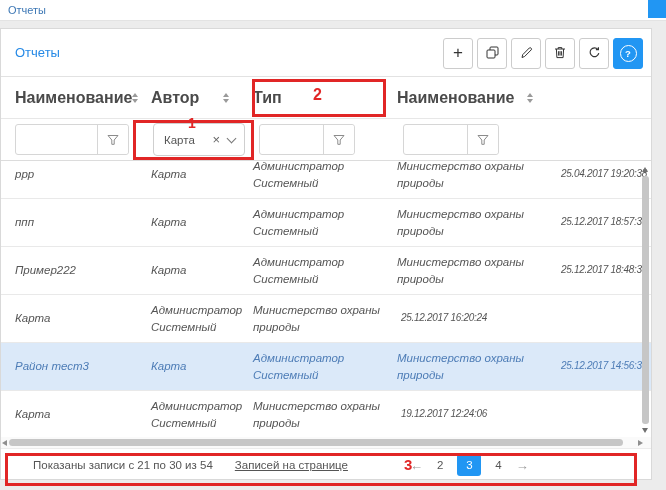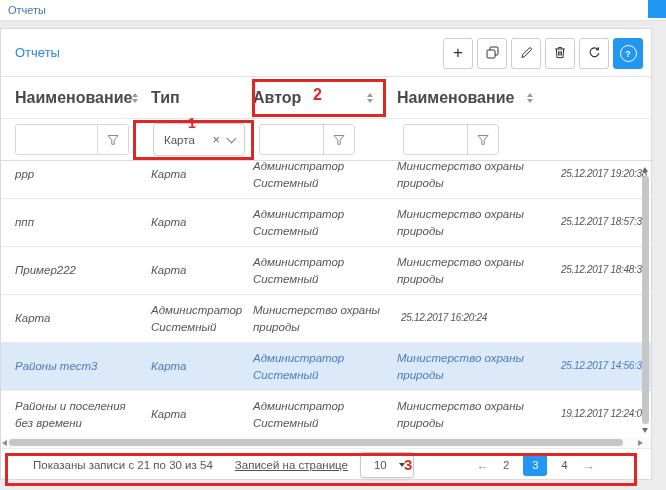--- a/index.html
+++ b/index.html
@@ -134,29 +134,29 @@
     </div>
 
     <div class="thead t-grid">
         <div class="hc c1">
           <span class="hlab">Наименование</span>
           <span class="sort">
             <i class="tri up"></i>
             <i class="tri dn"></i>
           </span>
         </div>
-        <div class="hc c2">
-          <span class="hlab">Тип</span>
-        </div>
         <div class="hc c3">
           <span class="hlab">Автор</span>
           <span class="sort">
             <i class="tri up"></i>
             <i class="tri dn"></i>
           </span>
+        </div>
+        <div class="hc c2">
+          <span class="hlab">Тип</span>
         </div>
         <div class="hc c4">
           <span class="hlab">Наименование</span>
           <span class="sort">
             <i class="tri up"></i>
             <i class="tri dn"></i>
           </span>
         </div>
       </div>
     <div class="tfilter t-grid">
@@ -200,21 +200,21 @@
         <div class="fc c5"></div>
       </div>
 
     <div class="tbody">
       <div class="tbody-inner">
           <div class="trow t-grid">
             <div class="cell c1">ppp</div>
             <div class="cell c2">Карта</div>
             <div class="cell c3">Администратор Системный</div>
             <div class="cell c4">Министерство охраны природы</div>
-            <div class="cell c5">25.12.2017 19:20:38</div>
+            <div class="cell c5">25.04.2017 19:20:38</div>
           </div>
           <div class="trow t-grid">
             <div class="cell c1">ппп</div>
             <div class="cell c2">Карта</div>
             <div class="cell c3">Администратор Системный</div>
             <div class="cell c4">Министерство охраны природы</div>
             <div class="cell c5">25.12.2017 18:57:37</div>
           </div>
           <div class="trow t-grid">
             <div class="cell c1">Пример222</div>
@@ -223,28 +223,27 @@
             <div class="cell c4">Министерство охраны природы</div>
             <div class="cell c5">25.12.2017 18:48:34</div>
           </div>
           <div class="trow t-grid">
             <div class="cell c2">Карта</div>
             <div class="cell c3">Администратор Системный</div>
             <div class="cell c4">Министерство охраны природы</div>
             <div class="cell c5">25.12.2017 16:20:24</div>
           </div>
           <div class="trow t-grid sel">
-            <div class="cell c1">Районы тест3</div>
+            <div class="cell c1">Район тест3</div>
             <div class="cell c2">Карта</div>
             <div class="cell c3">Администратор Системный</div>
             <div class="cell c4">Министерство охраны природы</div>
             <div class="cell c5">25.12.2017 14:56:33</div>
           </div>
           <div class="trow t-grid">
-            <div class="cell c1">Районы и поселения без времени</div>
             <div class="cell c2">Карта</div>
             <div class="cell c3">Администратор Системный</div>
             <div class="cell c4">Министерство охраны природы</div>
             <div class="cell c5">19.12.2017 12:24:06</div>
           </div>
         </div>
       <div class="vscroll">
         <i class="varr up"></i>
         <div class="vthumb"></div>
         <i class="varr dn"></i>
@@ -253,24 +252,20 @@
 
     <div class="hscroll">
       <i class="harr left"></i>
       <div class="hthumb"></div>
       <i class="harr right"></i>
     </div>
 
     <div class="footer">
       <span class="finfo">Показаны записи с 21 по 30 из 54</span>
       <span class="fplabel">Записей на странице</span>
-      <div class="pselect">
-        <span>10</span>
-        <i class="sel-caret"></i>
-      </div>
       <div class="pager">
           <span class="pg-arrow">←</span>
           <span class="pg-num">2</span>
           <span class="pg-num act">3</span>
           <span class="pg-num">4</span>
           <span class="pg-arrow">→</span>
         </div>
     </div>
 
   </div>

